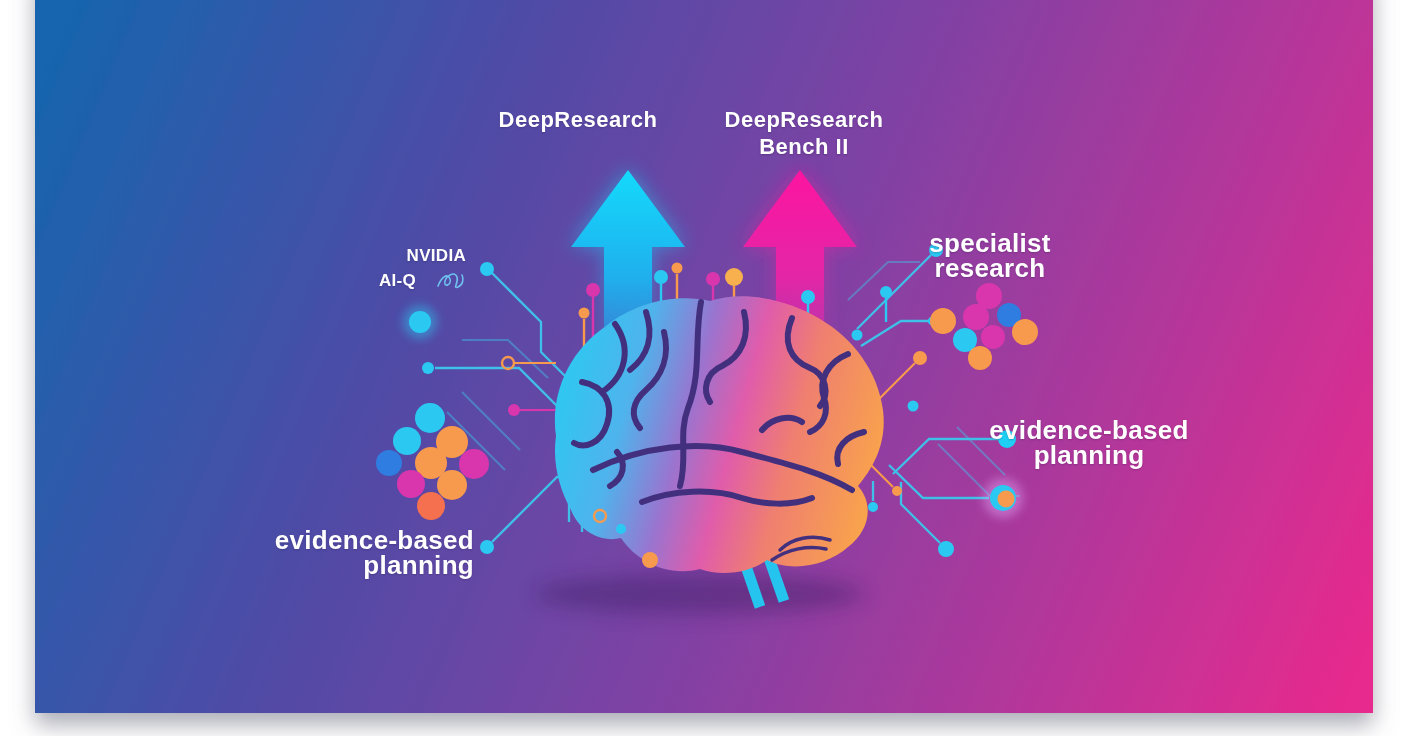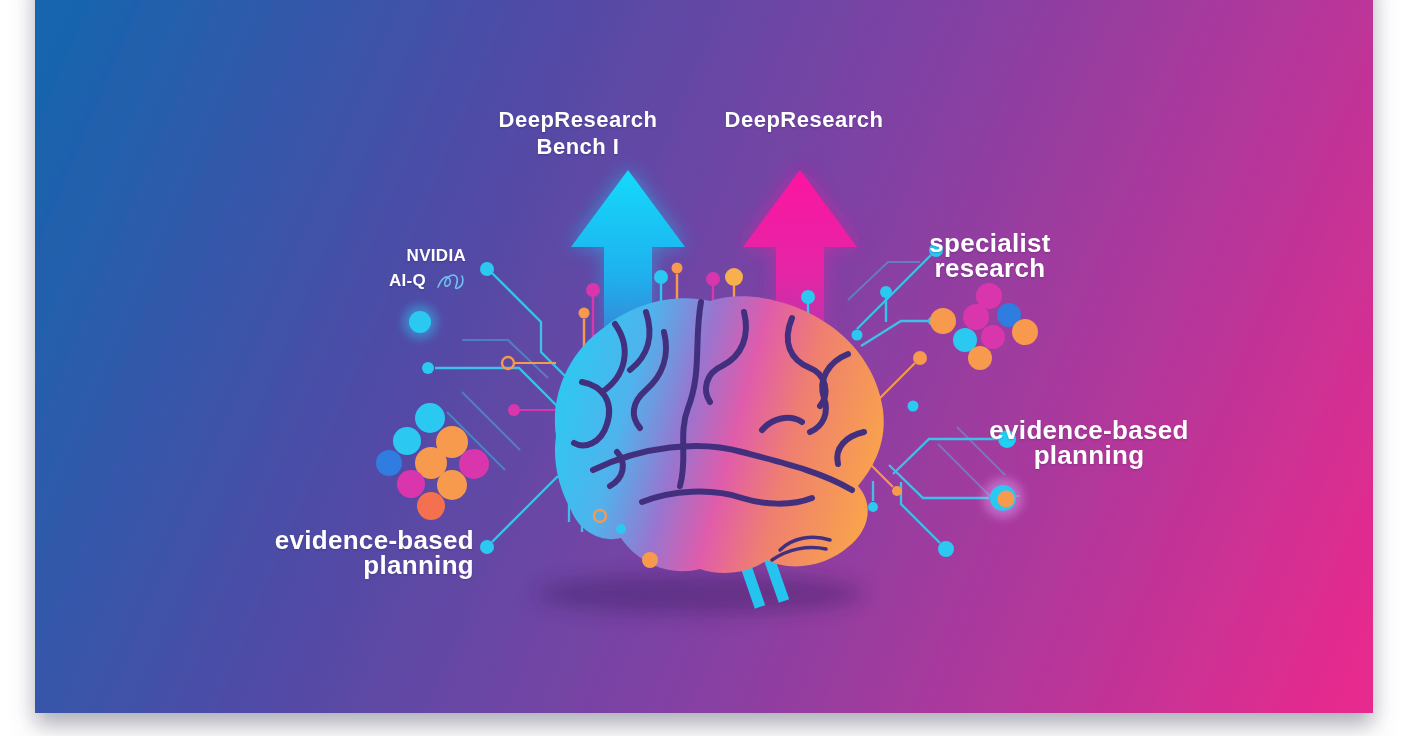--- a/index.html
+++ b/index.html
@@ -7,21 +7,21 @@
               font-family:"Liberation Sans", sans-serif; }
   #stage { position:relative; width:1408px; height:736px; }
   #art { position:absolute; left:0; top:0; }
   .lbl { position:absolute; color:#ffffff; font-weight:bold; letter-spacing:.3px;
          text-shadow:0 1px 2px rgba(30,20,60,.25); white-space:nowrap; }
   .center { transform:translateX(-50%); text-align:center; }
   .right  { text-align:right; }
   .left   { text-align:left; }
   .title  { font-size:22px; line-height:27px; letter-spacing:.5px; }
   .callout{ font-size:26px; line-height:25px; }
-  .aiq-row{ display:flex; align-items:flex-end; justify-content:flex-end; gap:10px; }
+  .aiq-row{ display:flex; align-items:flex-start; justify-content:flex-end; gap:20px; }
 </style>
 </head>
 <body>
 
 <div id="stage">
 
 <svg id="art" width="1408" height="736" viewBox="0 0 1408 736">
   <defs>
     <linearGradient id="bgGrad" gradientUnits="userSpaceOnUse" x1="35" y1="80" x2="1373" y2="640">
       <stop offset="0" stop-color="#1765ae"></stop>
@@ -217,24 +217,24 @@
         <circle cx="1009" cy="315" r="12" fill="#2f7de0"></circle>
         <circle cx="965" cy="340" r="12" fill="#2bc9f2"></circle>
         <circle cx="993" cy="337" r="12" fill="#d936ae"></circle>
         <circle cx="1025" cy="332" r="13" fill="#f79a4d"></circle>
         <circle cx="980" cy="358" r="12" fill="#f79a4d"></circle>
       </g>
 </svg>
 
 <div class="lbl title center" style="left:578px; top:106px;">
   <div>DeepResearch</div>
-  <div>Bench I</div>
 </div>
 <div class="lbl title center" style="left:804px; top:106px;">
   <div>DeepResearch</div>
+  <div>Bench II</div>
 </div>
 
 <div class="lbl right" style="right:942px; top:243px; font-size:17px; line-height:25px;">
   <div>NVIDIA</div>
   <div class="aiq-row">
     <span>AI-Q</span>
     <svg width="30" height="24" viewBox="0 0 30 24">
       <path d="M2,18 C6,8 12,5 14,11 C16,17 7,20 9,13 C11,7 19,3 21,9 C23,15 16,21 22,19 C27,17 28,11 26,7" fill="none" stroke="#6fc0ee" stroke-width="1.6" stroke-linecap="round"></path>
     </svg>
   </div>

